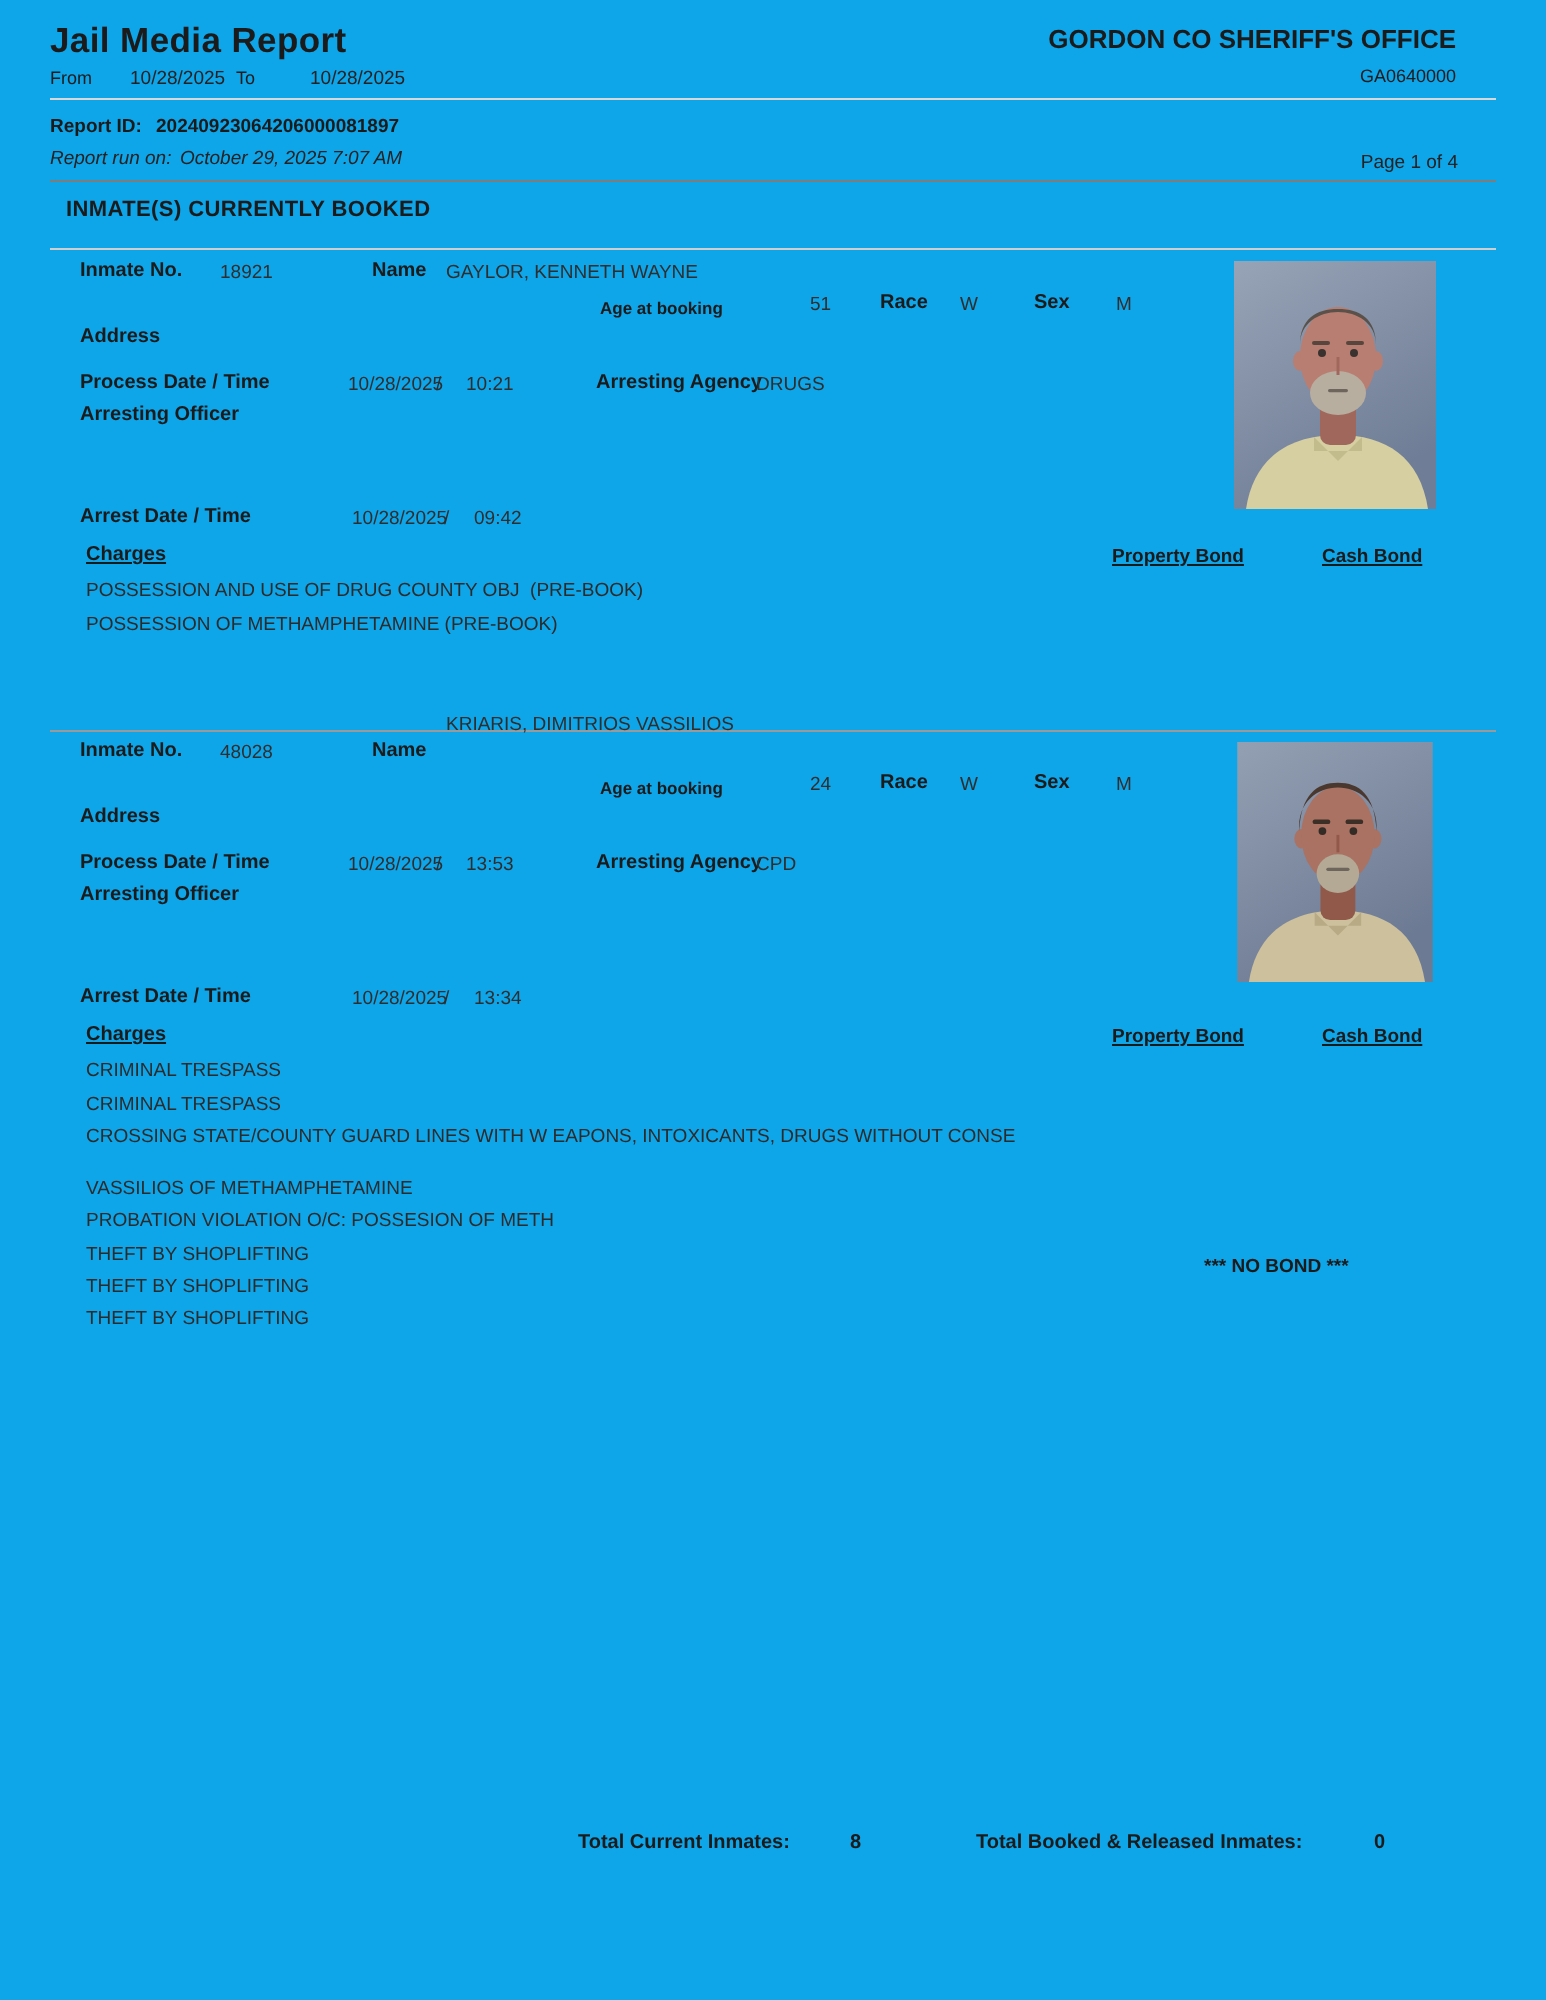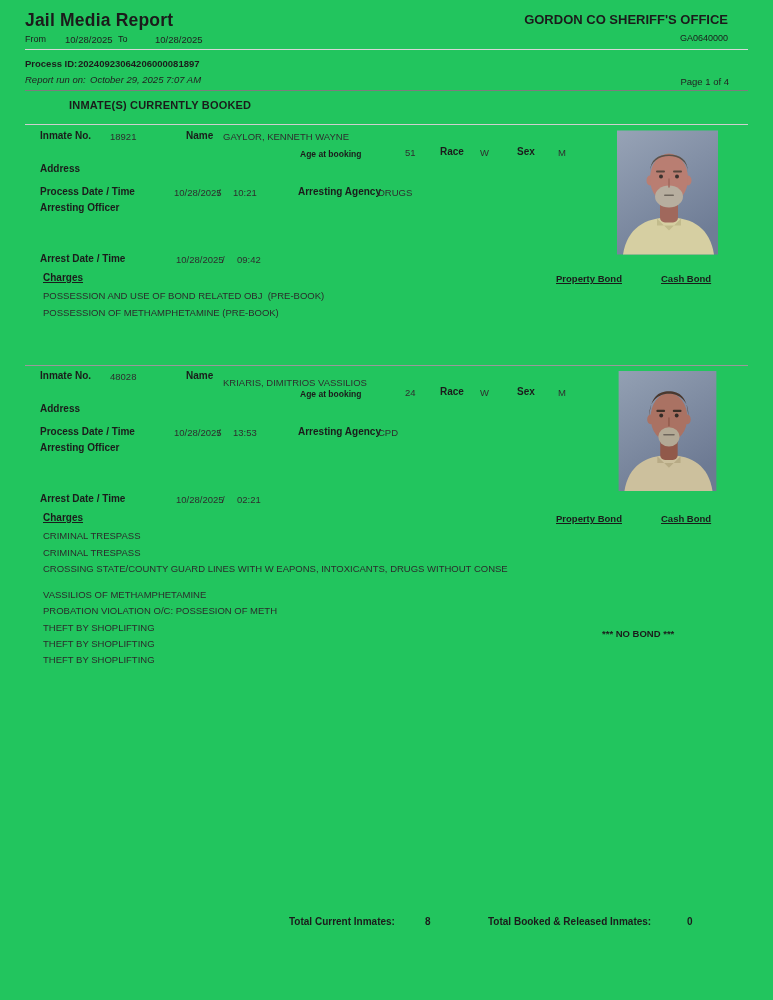--- a/index.html
+++ b/index.html
@@ -1,28 +1,28 @@
 <!DOCTYPE html>
 <html><head>
 <meta charset="utf-8">
 <style>
   html,body{margin:0;padding:0;background:#ffffff;}
-  .page{position:relative;width:773px;height:1000px;background:#22c55e;
+  .page{position:relative;width:773px;height:1000px;background:#0ea5e9;
         font-family:"Liberation Sans","DejaVu Sans",sans-serif;color:#1b1b1b;overflow:hidden;}
   .abs{position:absolute;white-space:nowrap;}
   .t-title{font-size:17.5px;font-weight:bold;letter-spacing:.2px;}
   .t-office{font-size:13px;font-weight:bold;}
   .t-b9{font-size:9px;font-weight:normal;}
   .t-v9{font-size:9.5px;color:#222;}
   .t-i9{font-size:9.5px;font-style:italic;color:#222;}
   .t-b95{font-size:9.5px;font-weight:bold;}
   .t-b10{font-size:10px;font-weight:bold;}
   .t-v10{font-size:9.5px;color:#2e2e2e;}
   .t-sm{font-size:8.5px;font-weight:bold;}
-  .t-sec{font-size:11px;font-weight:bold;letter-spacing:.2px;margin-left:36px;}
+  .t-sec{font-size:11px;font-weight:bold;letter-spacing:.2px;}
   .u{text-decoration:underline;}
   .charge{position:absolute;font-size:9.5px;color:#2b2b2b;white-space:pre-wrap;line-height:11.5px;}
   .hline{position:absolute;height:1px;}
   .mugshot{position:absolute;display:block;}
 </style>
 </head>
 <body>
 
 <div class="page">
 
@@ -30,21 +30,21 @@
   <div class="abs t-office" style="right:45px;top:12px">GORDON CO SHERIFF'S OFFICE</div>
 
   <div class="abs t-b9" style="left:25px;top:34px">From</div>
   <div class="abs t-v9" style="left:65px;top:34px">10/28/2025</div>
   <div class="abs t-b9" style="left:118px;top:34px">To</div>
   <div class="abs t-v9" style="left:155px;top:34px">10/28/2025</div>
   <div class="abs t-b9" style="right:45px;top:33px">GA0640000</div>
 
   <div class="hline" style="left:25px;top:49px;width:723px;background:#d8d8d8"></div>
 
-  <div class="abs t-b95" style="left:25px;top:58px">Process ID:</div>
+  <div class="abs t-b95" style="left:25px;top:58px">Report ID:</div>
   <div class="abs t-b95" style="left:78px;top:58px">20240923064206000081897</div>
 
   <div class="abs t-i9" style="left:25px;top:74px">Report run on:</div>
   <div class="abs t-i9" style="left:90px;top:74px">October 29, 2025 7:07 AM</div>
   <div class="abs t-v9" style="right:44px;top:76px">Page 1 of 4</div>
 
   <div class="hline" style="left:25px;top:90px;width:723px;background:#7d7d7d"></div>
 
   <div class="abs t-sec" style="left:33px;top:99px">INMATE(S) CURRENTLY BOOKED</div>
 
@@ -75,21 +75,21 @@
 
   <div class="abs t-b10" style="left:40px;top:253px">Arrest Date / Time</div>
   <div class="abs t-v10" style="left:176px;top:254px">10/28/2025</div>
   <div class="abs t-v10" style="left:222px;top:254px">/</div>
   <div class="abs t-v10" style="left:237px;top:254px">09:42</div>
 
   <div class="abs t-b10 u" style="left:43px;top:272px">Charges</div>
   <div class="abs t-b95 u" style="left:556px;top:273px">Property Bond</div>
   <div class="abs t-b95 u" style="left:661px;top:273px">Cash Bond</div>
 
-  <div class="charge" style="left:43px;top:290px">POSSESSION AND USE OF BOND RELATED OBJ  (PRE-BOOK)</div>
+  <div class="charge" style="left:43px;top:290px">POSSESSION AND USE OF DRUG COUNTY OBJ  (PRE-BOOK)</div>
   <div class="charge" style="left:43px;top:307px">POSSESSION OF METHAMPHETAMINE (PRE-BOOK)</div>
 
   <svg class="mugshot" style="left:617px;top:130px" width="101" height="125" viewBox="0 0 101 124" aria-hidden="true">
     <defs>
       <linearGradient id="bgA" x1="0" y1="0" x2="0.5" y2="1">
         <stop offset="0" stop-color="#97a3b6"></stop>
         <stop offset="1" stop-color="#6f7d96"></stop>
       </linearGradient>
     </defs>
     <rect width="101" height="124" fill="url(#bgA)"></rect>
@@ -107,21 +107,21 @@
     <circle cx="60" cy="46" r="2" fill="#3a322e"></circle>
     <path d="M52,48 L52,57" stroke-width="1.5" fill="none" stroke="#a0685c"></path>
     <rect x="47" y="64" width="10" height="1.6" rx="0.8" fill="#6e665c"></rect>
   </svg>
 
   <div class="hline" style="left:25px;top:365px;width:723px;background:#9a9a9a"></div>
 
   <div class="abs t-b10" style="left:40px;top:370px">Inmate No.</div>
   <div class="abs t-v10" style="left:110px;top:371px">48028</div>
   <div class="abs t-b10" style="left:186px;top:370px">Name</div>
-  <div class="abs t-v10" style="left:223px;top:377px">KRIARIS, DIMITRIOS VASSILIOS</div>
+  <div class="abs t-v10" style="left:223px;top:357px">KRIARIS, DIMITRIOS VASSILIOS</div>
 
   <div class="abs t-sm" style="left:300px;top:389px">Age at booking</div>
   <div class="abs t-v10" style="left:405px;top:387px">24</div>
   <div class="abs t-b10" style="left:440px;top:386px">Race</div>
   <div class="abs t-v10" style="left:480px;top:387px">W</div>
   <div class="abs t-b10" style="left:517px;top:386px">Sex</div>
   <div class="abs t-v10" style="left:558px;top:387px">M</div>
 
   <div class="abs t-b10" style="left:40px;top:403px">Address</div>
 
@@ -130,21 +130,21 @@
   <div class="abs t-v10" style="left:218px;top:427px">/</div>
   <div class="abs t-v10" style="left:233px;top:427px">13:53</div>
   <div class="abs t-b10" style="left:298px;top:426px">Arresting Agency</div>
   <div class="abs t-v10" style="left:378px;top:427px">CPD</div>
 
   <div class="abs t-b10" style="left:40px;top:442px">Arresting Officer</div>
 
   <div class="abs t-b10" style="left:40px;top:493px">Arrest Date / Time</div>
   <div class="abs t-v10" style="left:176px;top:494px">10/28/2025</div>
   <div class="abs t-v10" style="left:222px;top:494px">/</div>
-  <div class="abs t-v10" style="left:237px;top:494px">02:21</div>
+  <div class="abs t-v10" style="left:237px;top:494px">13:34</div>
 
   <div class="abs t-b10 u" style="left:43px;top:512px">Charges</div>
   <div class="abs t-b95 u" style="left:556px;top:513px">Property Bond</div>
   <div class="abs t-b95 u" style="left:661px;top:513px">Cash Bond</div>
 
   <div class="charge" style="left:43px;top:530px">CRIMINAL TRESPASS</div>
   <div class="charge" style="left:43px;top:547px">CRIMINAL TRESPASS</div>
   <div class="charge" style="left:43px;top:563px;max-width:510px;white-space:pre-wrap">CROSSING STATE/COUNTY GUARD LINES WITH W EAPONS, INTOXICANTS, DRUGS WITHOUT CONSE</div>
   <div class="charge" style="left:43px;top:589px">VASSILIOS OF METHAMPHETAMINE</div>
   <div class="charge" style="left:43px;top:605px">PROBATION VIOLATION O/C: POSSESION OF METH</div>

